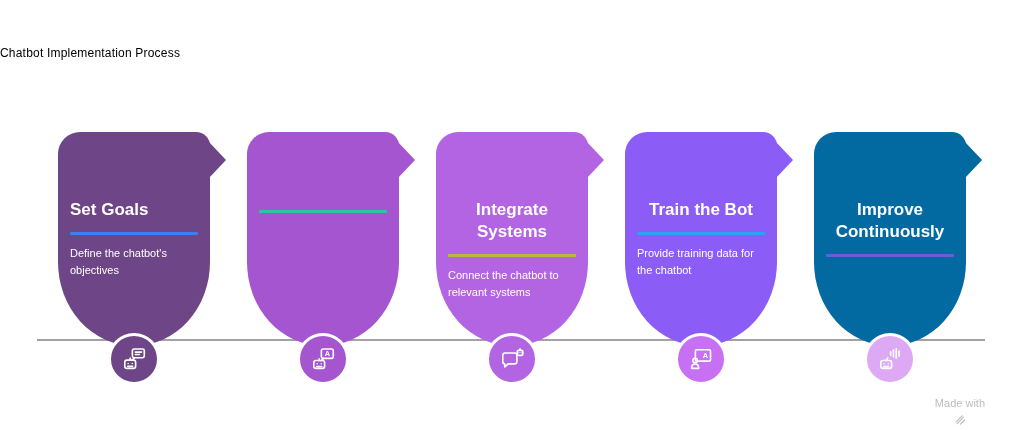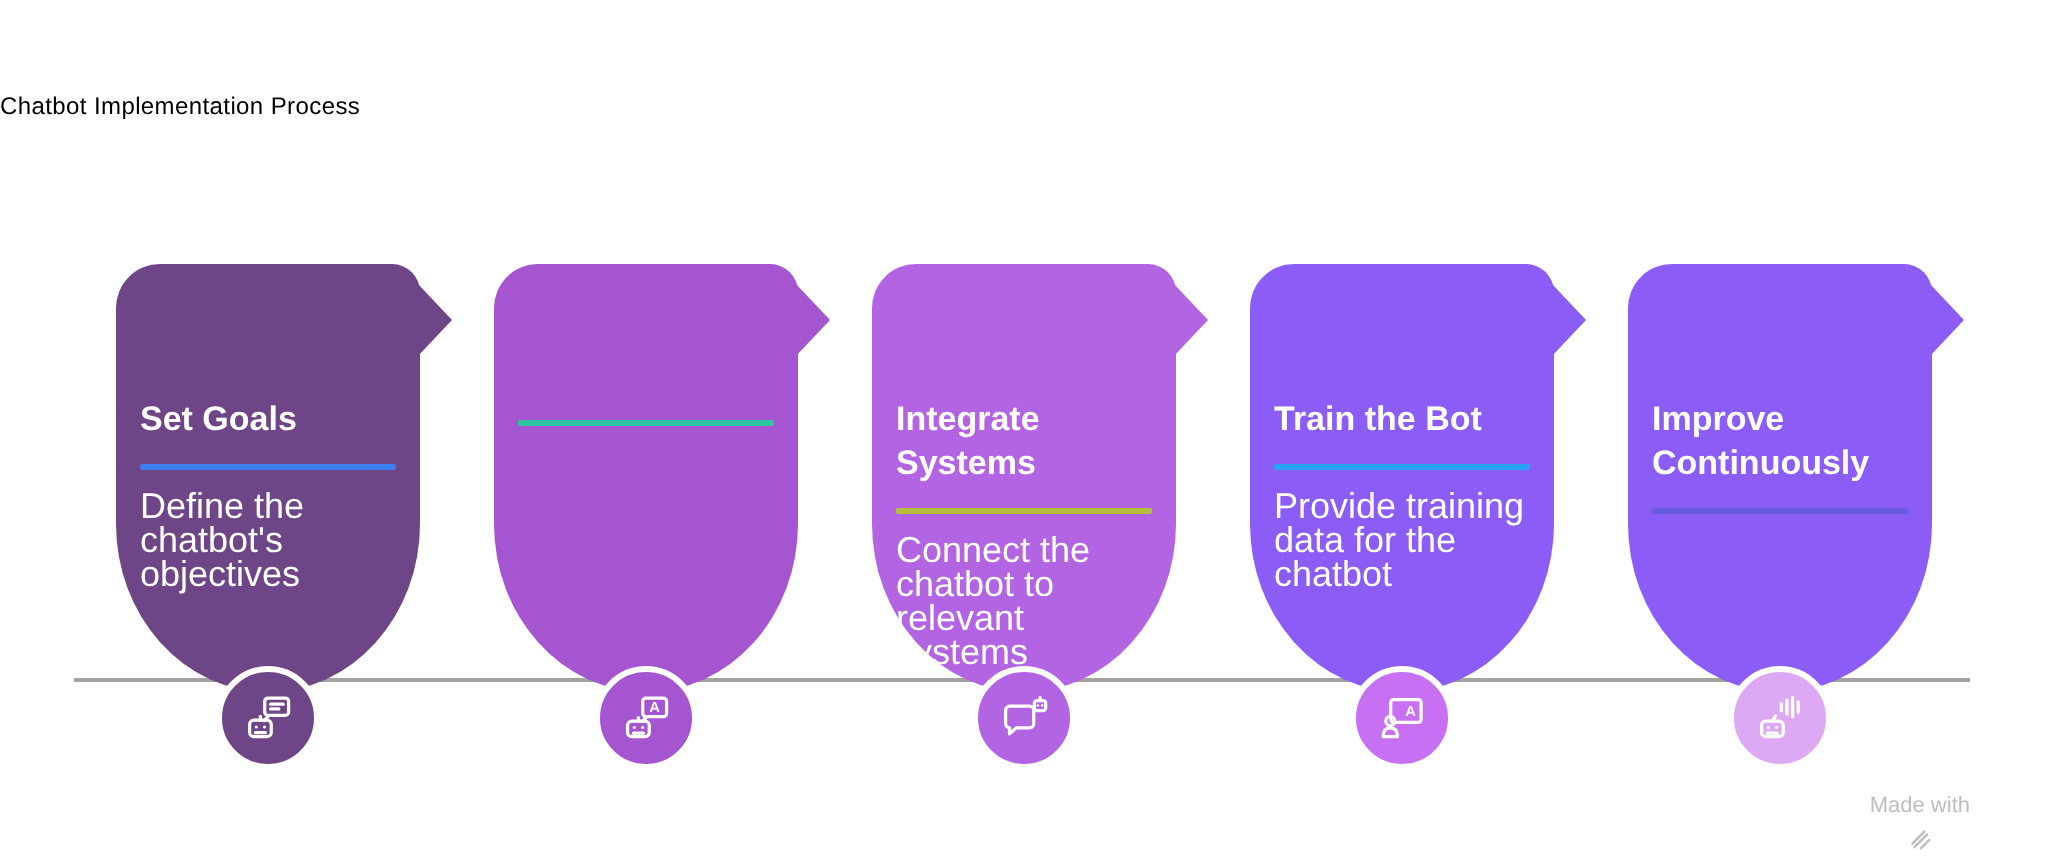--- a/index.html
+++ b/index.html
@@ -21,23 +21,23 @@
     z-index:2;box-sizing:border-box;padding:67px 12px 0;margin-top:28px;
   }
   .card-arrow{
     position:absolute;right:-16px;top:10px;width:17px;height:36px;
     background-color:inherit;
     clip-path:polygon(0 0,100% 50%,0 100%);
   }
   .card-title{
     color:#fff;font-size:17px;line-height:22px;font-weight:bold;margin:0;
   }
-  .card-title.centered{}
+  .card-title.centered{text-align:center;}
   .accent-bar{height:3px;margin:11px 0 10px;border-radius:1px;}
-  .card-desc{color:#fff;font-size:18px;line-height:17px;}
+  .card-desc{color:#fff;font-size:11px;line-height:17px;}
   .icon-circle{
     position:absolute;left:50%;top:201px;transform:translateX(-50%);
     width:46px;height:46px;border-radius:50%;border:3px solid #fff;
     box-sizing:content-box;display:flex;align-items:center;justify-content:center;
     z-index:3;
   }
   .icon-circle svg{display:block;}
   .watermark{
     position:absolute;top:397px;right:39px;display:flex;align-items:center;gap:5px;
     font-size:11px;color:#bdbdbd;z-index:4;flex-direction:column;
@@ -113,21 +113,21 @@
     <div class="icon-circle" style="background-color: rgb(199, 112, 243);">
       <svg width="26" height="26" viewBox="0 0 24 24" fill="none" stroke="#fff" stroke-width="1.5" stroke-linecap="round" stroke-linejoin="round">
         <rect x="6.8" y="3.5" width="14" height="10.5" rx="1.3"></rect>
         <text x="16" y="11" text-anchor="middle" font-size="6.8" font-weight="bold" fill="#fff" stroke="none" font-family="Liberation Sans, sans-serif">A</text>
         <circle cx="6.6" cy="13.4" r="2.1"></circle>
         <path d="M3.3 20.6 q0 -4 3.3 -4 q3.3 0 3.3 4 z"></path>
       </svg>
     </div>
   </div>
 
-  <div class="card" style="left: 814px; background-color: #8b5cf6;">
+  <div class="card" style="left: 814px; background-color: #0369a1; text-align: center;">
     <div class="card-arrow"></div>
     <div class="card-title">Improve Continuously</div>
     <div class="accent-bar" style="background-color: rgb(106, 92, 224);"></div>
     <div class="icon-circle" style="background-color: rgb(221, 169, 245);">
       <svg width="26" height="26" viewBox="0 0 24 24" fill="none" stroke="#fff" stroke-width="1.5" stroke-linecap="round">
         <line x1="12.6" y1="5.4" x2="12.6" y2="8.6"></line>
         <line x1="15.2" y1="3.8" x2="15.2" y2="10.2"></line>
         <line x1="17.8" y1="2.6" x2="17.8" y2="11.4"></line>
         <line x1="20.4" y1="4.6" x2="20.4" y2="9.4"></line>
         <rect x="3.5" y="13.4" width="10" height="7.2" rx="2"></rect>

